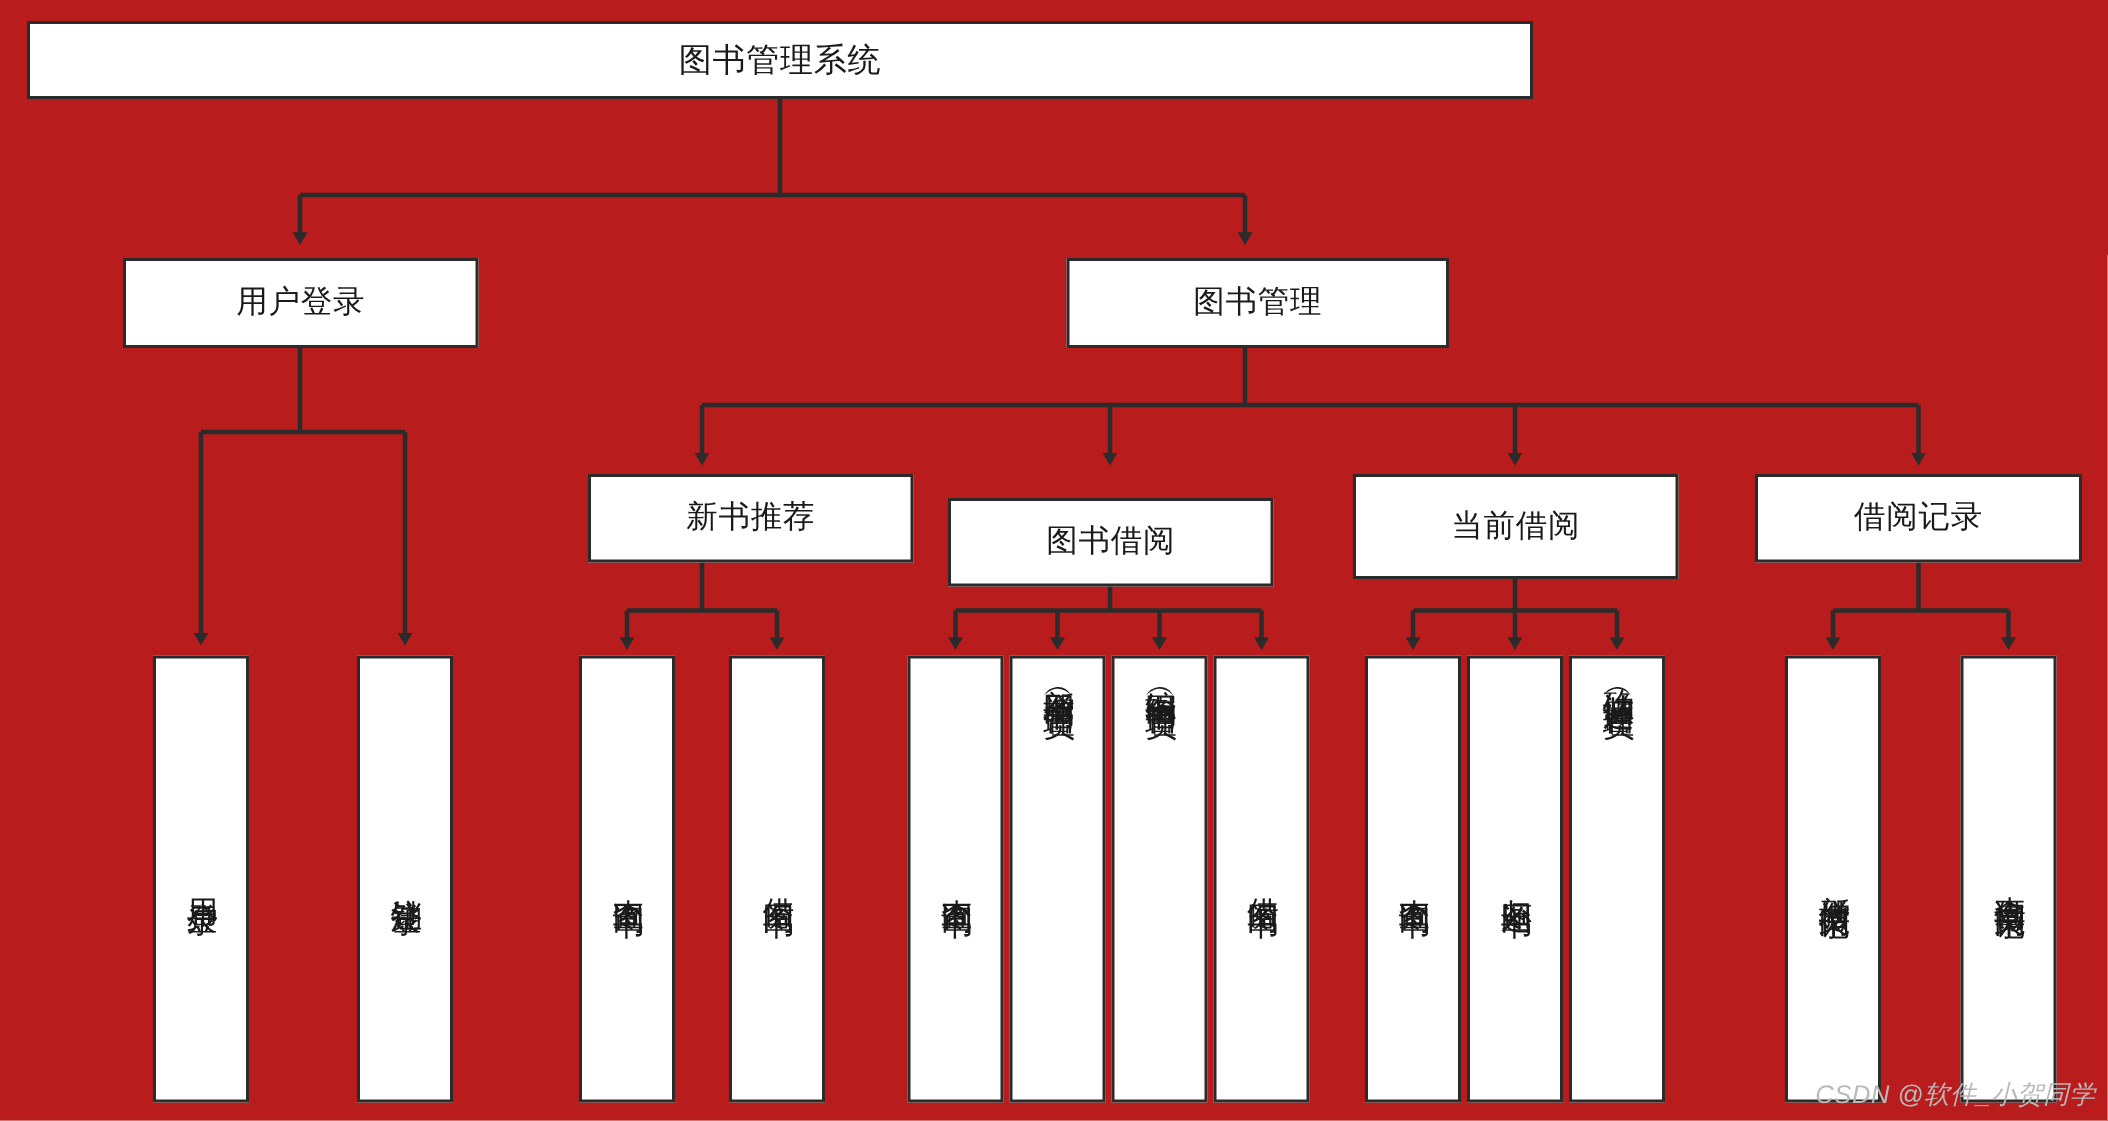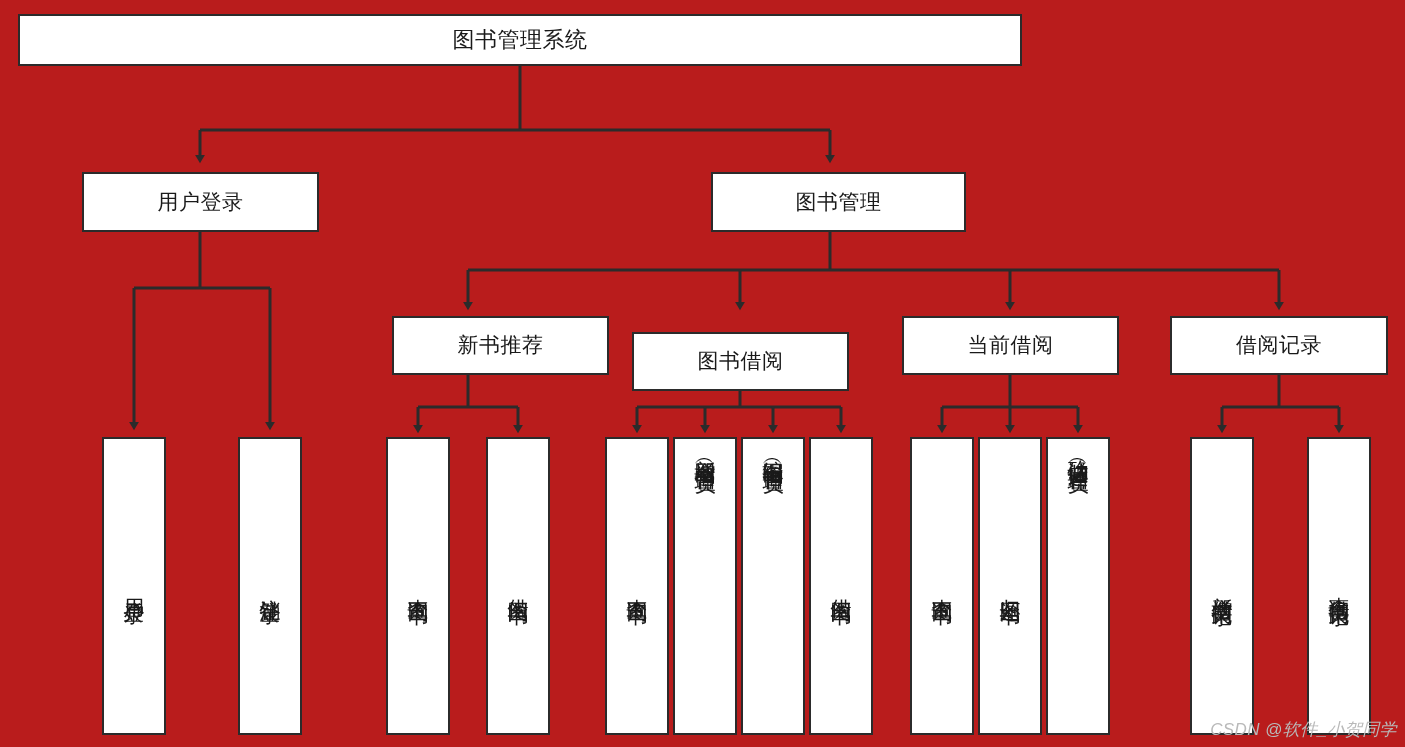--- a/index.html
+++ b/index.html
@@ -147,21 +147,21 @@
   </div>
 
   <div class="node-box node-horizontal" style="left:360px; top:316px; width:217px; height:59px;margin-left:32px;">
     <span class="node-label">新书推荐</span>
   </div>
 
   <div class="node-box node-horizontal" style="left:632px; top:316px; width:217px; height:59px;margin-top:16px;">
     <span class="node-label">图书借阅</span>
   </div>
 
-  <div class="node-box node-horizontal" style="left:902px; top:316px; width:217px; height:59px;">
+  <div class="node-box node-horizontal" style="left:902px; top:316px; width:217px; height:70px;">
     <span class="node-label">当前借阅</span>
   </div>
 
   <div class="node-box node-horizontal" style="left:1170px; top:316px; width:218px; height:59px;">
     <span class="node-label">借阅记录</span>
   </div>
 
   <div class="node-box node-vertical center-text" style="left:102px; top:437px; width:64px; height:298px;">
     <span class="node-label">用户登录</span>
   </div>

